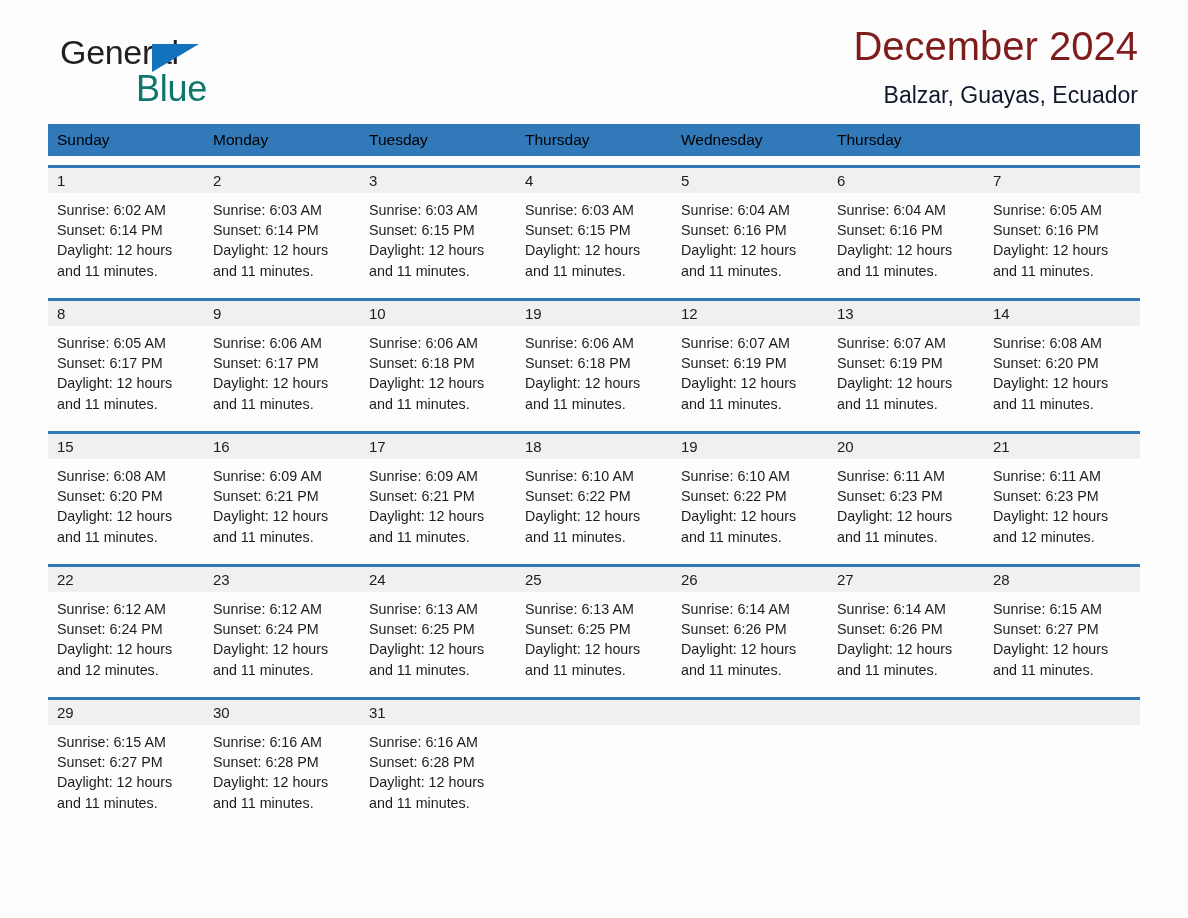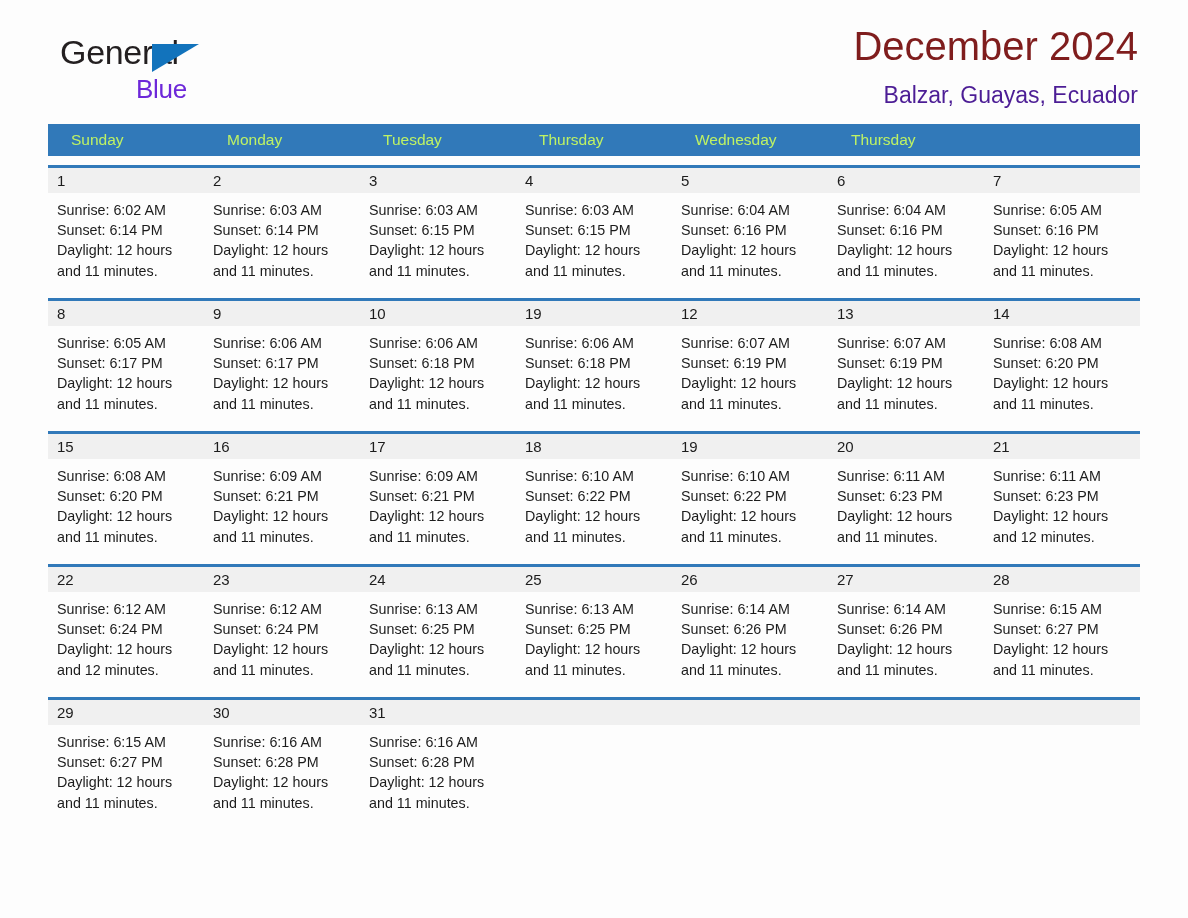--- a/index.html
+++ b/index.html
@@ -50,62 +50,62 @@
     top: 12px;
     width: 0;
     height: 0;
     border-left: 47px solid #1273bc;
     border-bottom: 28px solid transparent;
   }
   .logo-blue {
     position: absolute;
     left: 79px;
     top: 37px;
-    font-size: 26px;
+    font-size: 36px;
     letter-spacing: -0.3px;
-    color: #6d28d9;
+    color: #0f766e;
     line-height: 40px;
     font-family: "Liberation Sans", sans-serif;
   }
   .title-block {
     text-align: right;
     padding-top: 2px;
   }
   .cal-title {
     font-size: 40px;
     color: #7f1d1d;
     line-height: 48px;
     font-weight: normal;
     margin: 0;
     letter-spacing: 0px;
   }
   .cal-subtitle {
     font-size: 23px;
-    color: #4c1d95;
+    color: #0f172a;
     line-height: 30px;
     margin: 10px 0 0 0;
     font-weight: normal;
   }
 
   
   .calendar {
     margin: 14px 48px 0 48px;
     width: 1092px;
   }
   .dow-row {
     display: grid;
     grid-template-columns: repeat(7, 1fr);
     background: #3179b9;
     height: 32px;
   }
   .dow {
-    color: #bef264;
+    color: #000000;
     font-size: 15.5px;
     line-height: 32px;
-    padding-left: 23px;
+    padding-left: 9px;
     white-space: nowrap;
   }
   .week {
     border-top: 3px solid #3179b9;
     margin-top: 9px;
   }
   .week:first-of-type { margin-top: 2px; }
   .week-grid {
     display: grid;
     grid-template-columns: repeat(7, 1fr);

